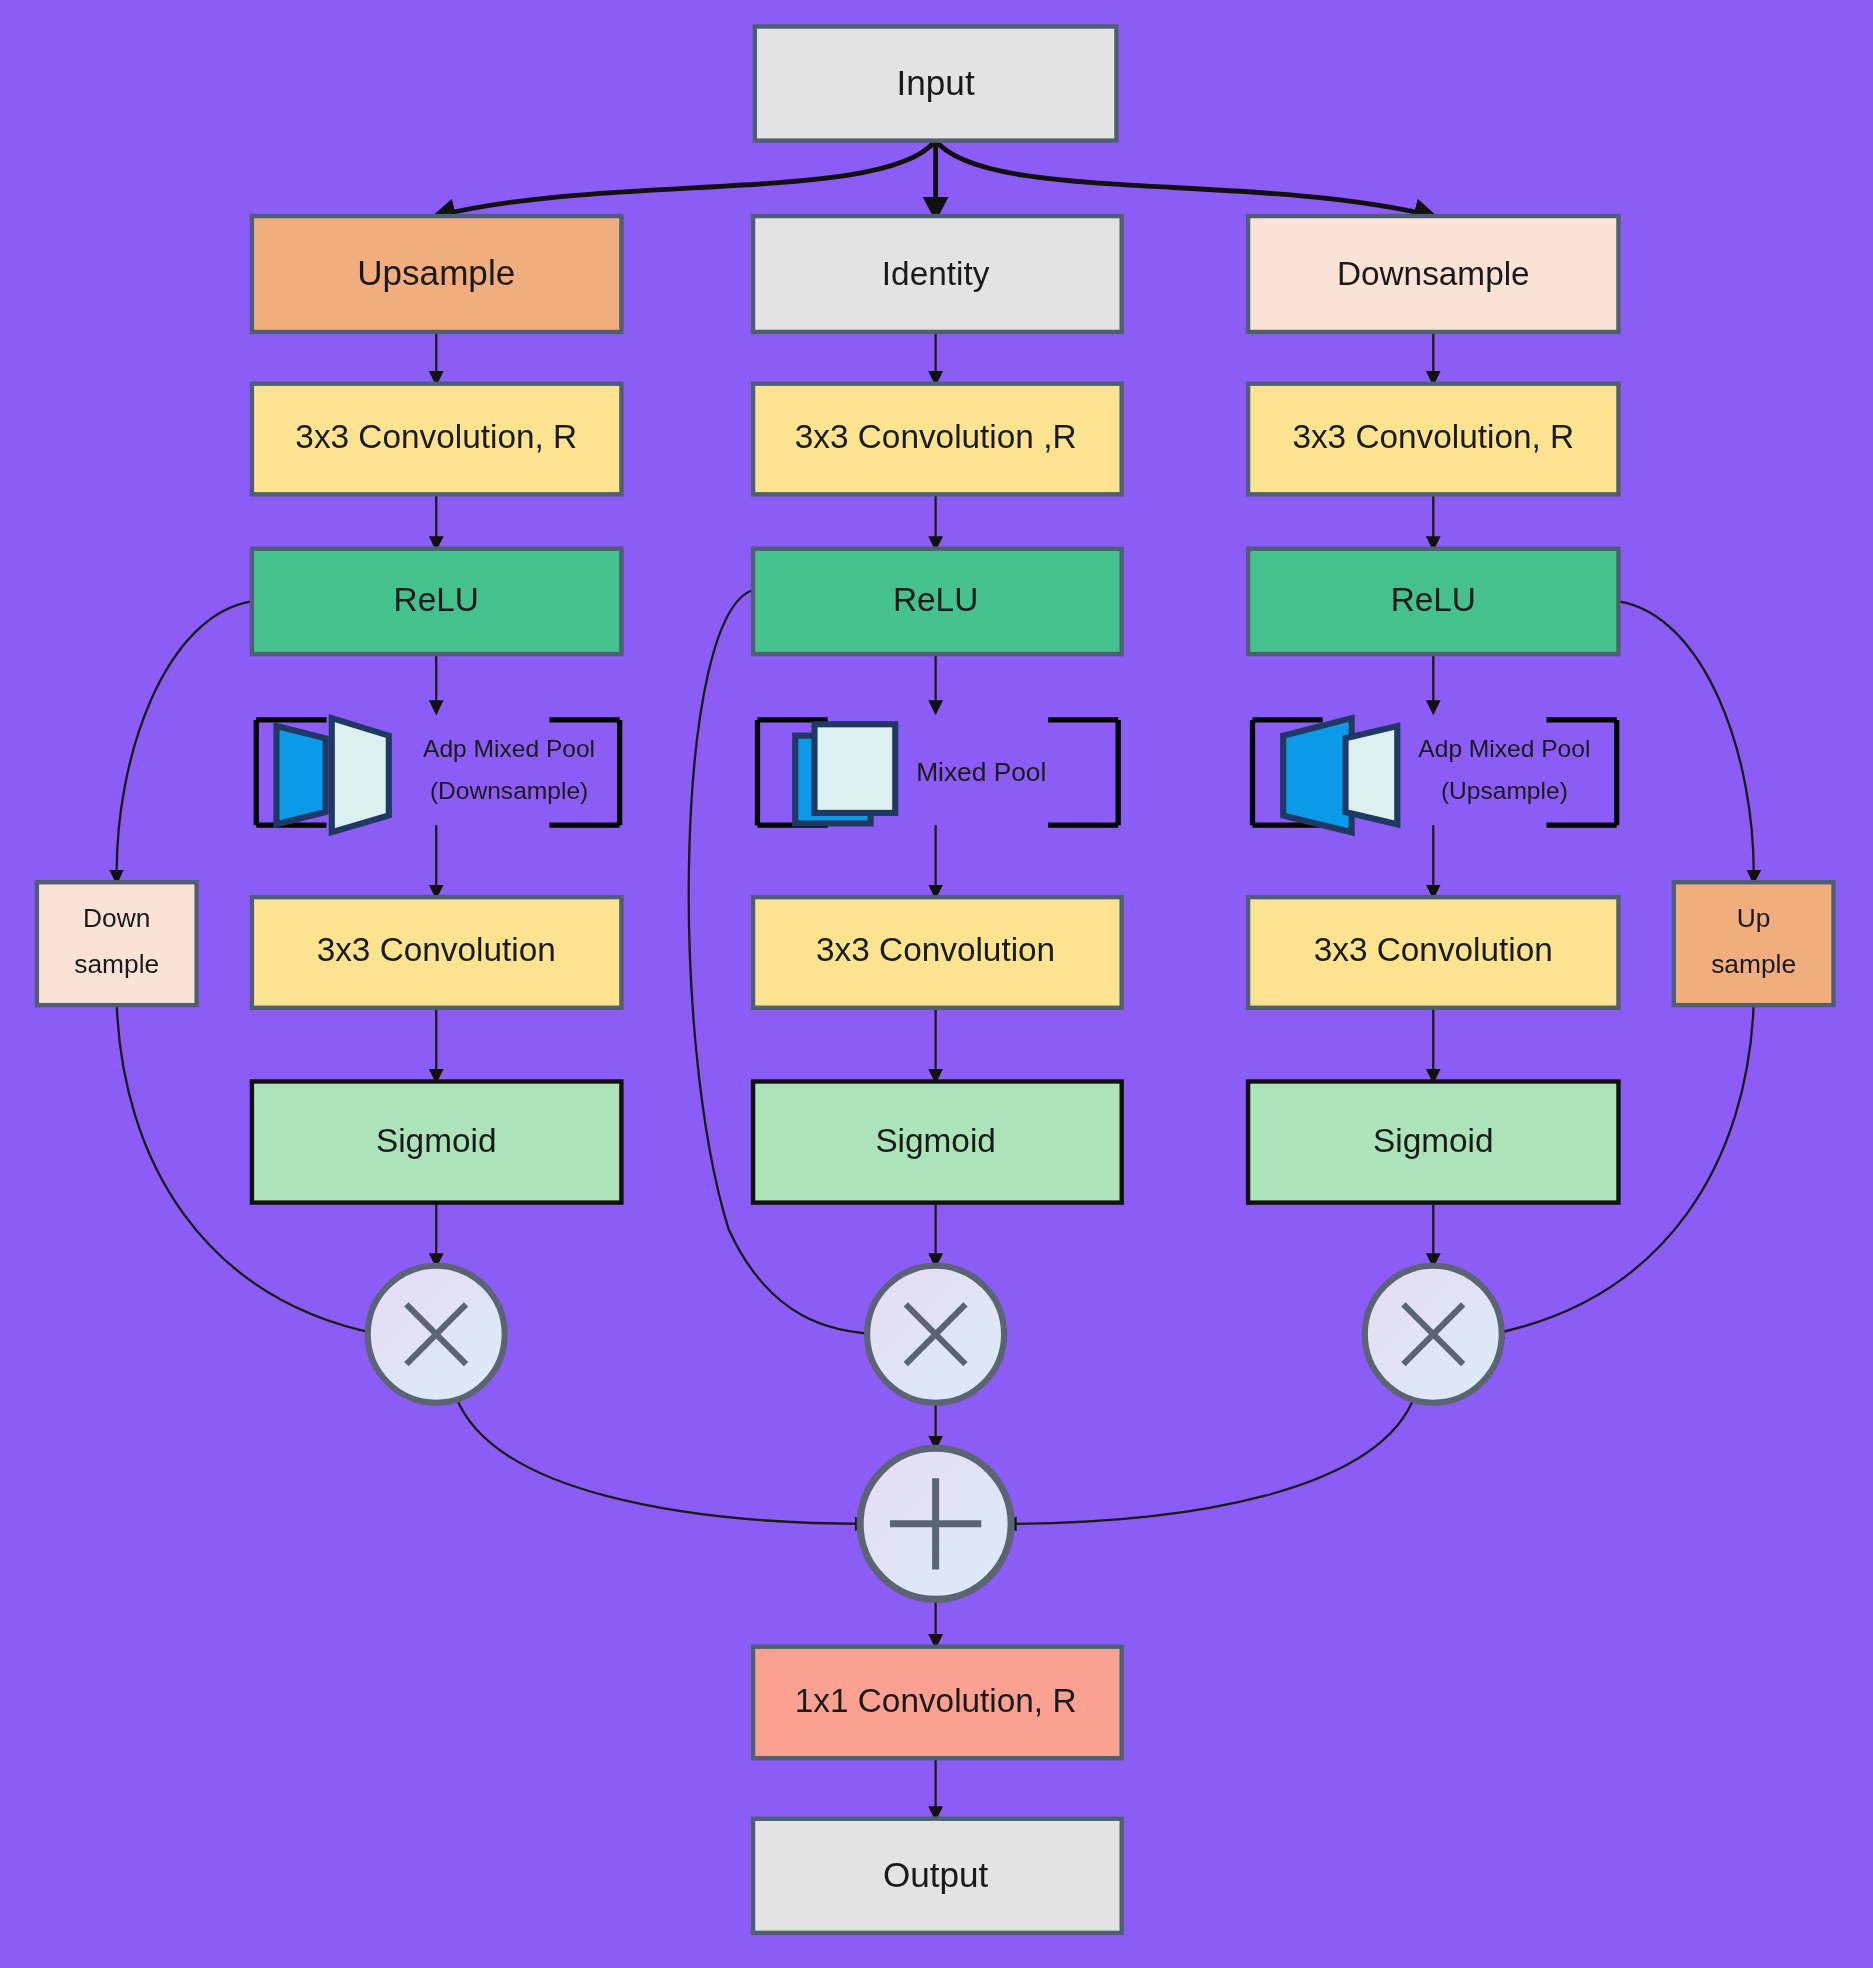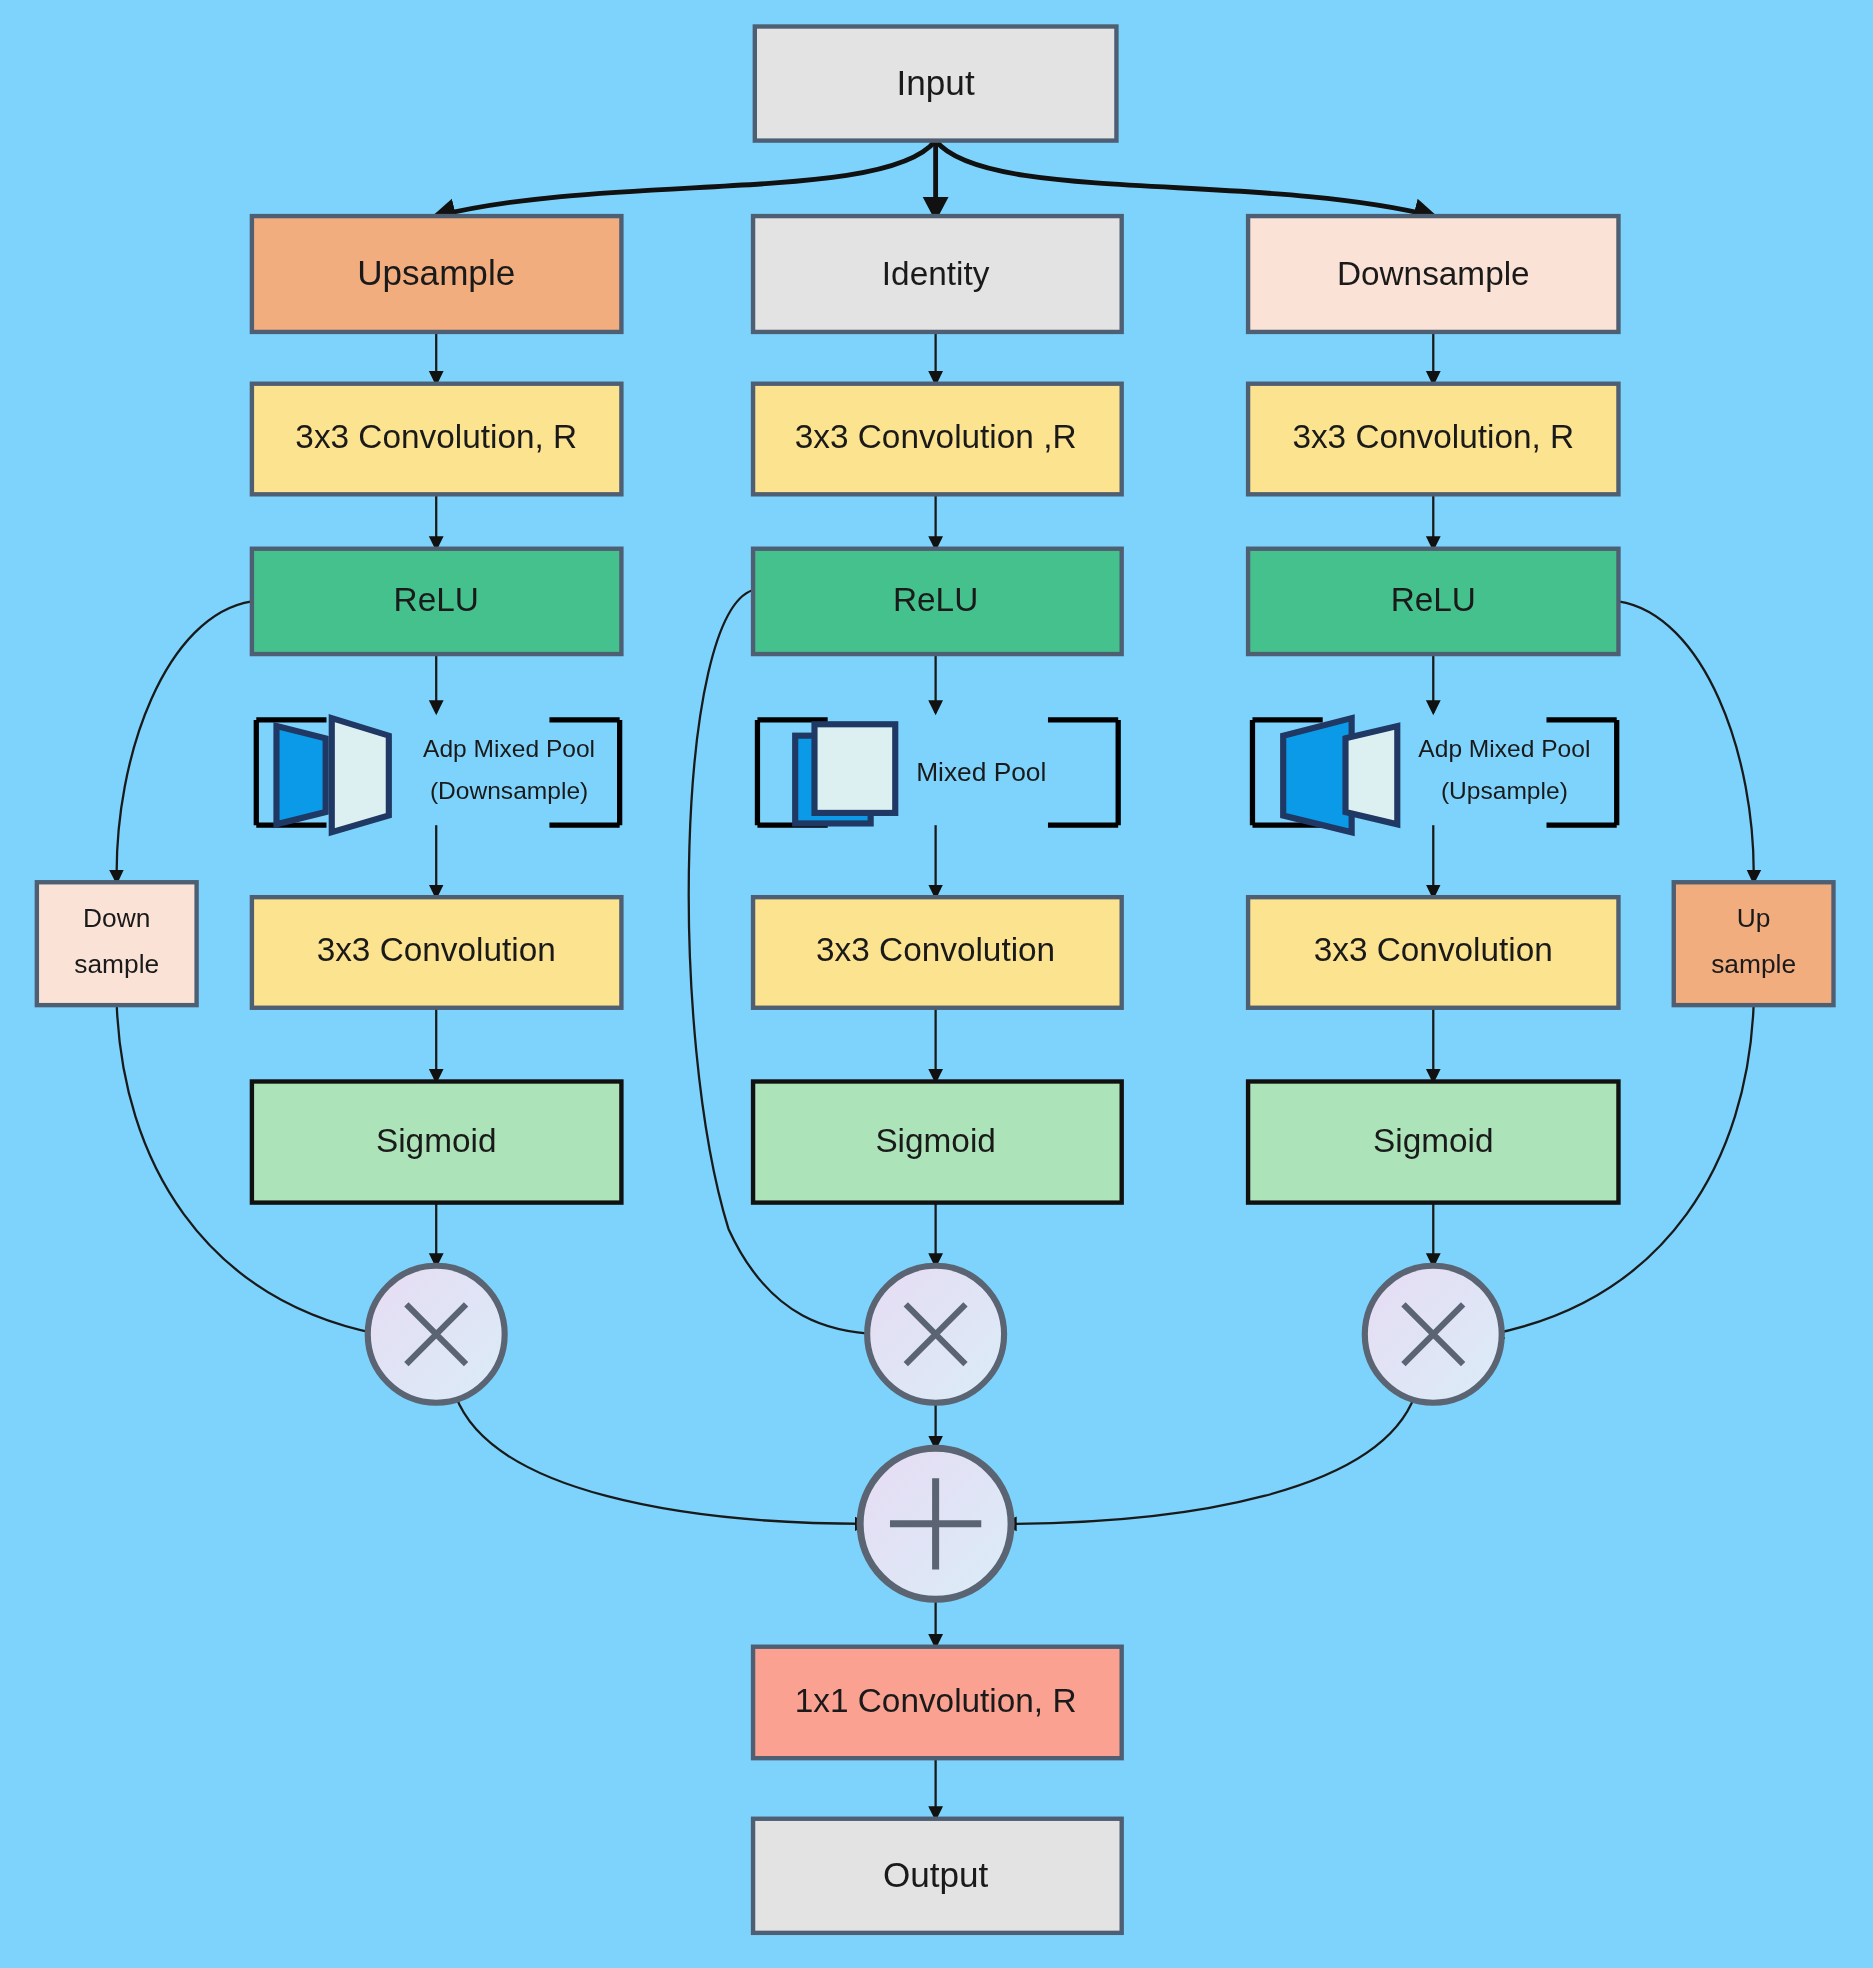--- a/index.html
+++ b/index.html
@@ -7,21 +7,21 @@
     padding: 0;
     background: #ffffff;
   }
   body {
     font-family: "Liberation Sans", sans-serif;
   }
   #stage {
     position: relative;
     width: 1873px;
     height: 1969px;
-    background: #7dd3fc;
+    background: #8b5cf6;
     overflow: hidden;
   }
   svg#diagram {
     display: block;
     width: 1873px;
     height: 1969px;
   }
   .node-label {
     font-family: "Liberation Sans", sans-serif;
     fill: #1a1a1a;

